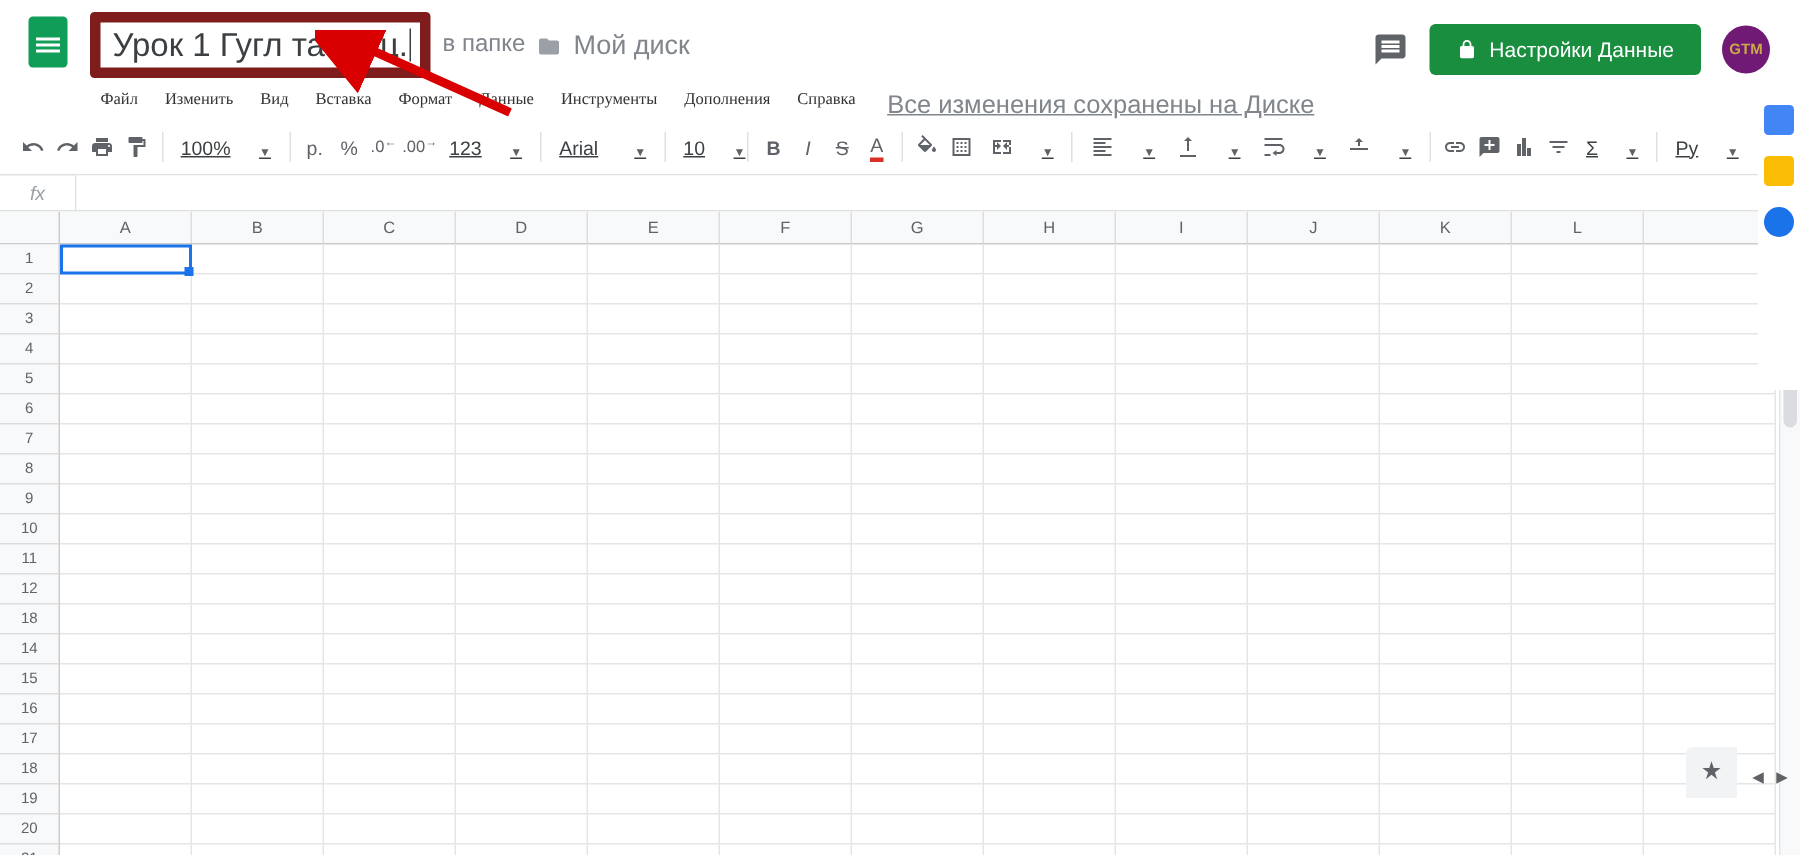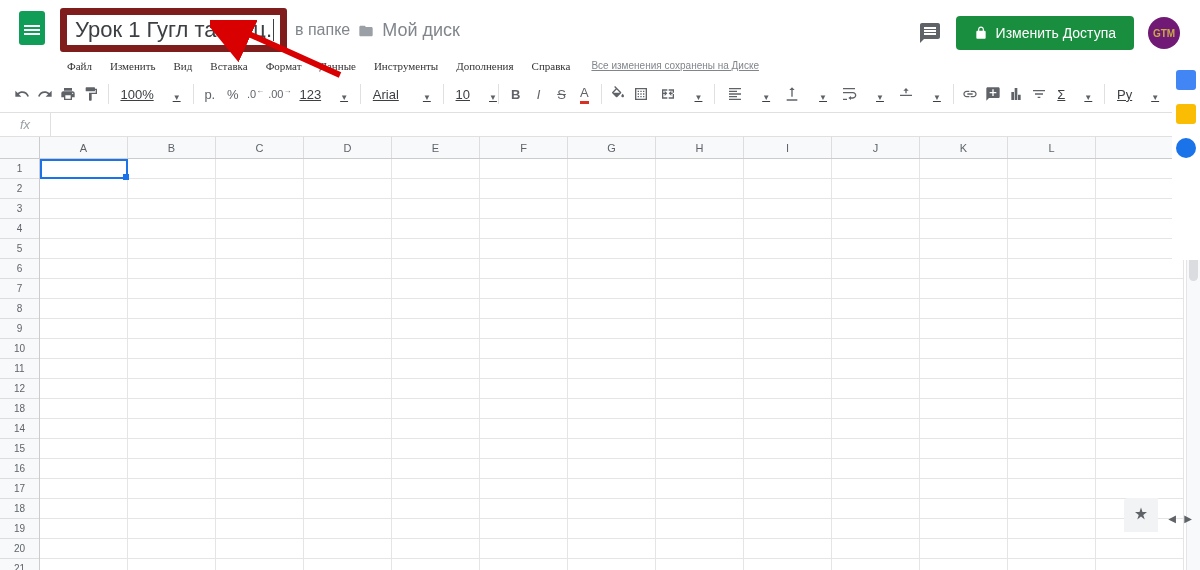--- a/index.html
+++ b/index.html
@@ -10,21 +10,21 @@
 .logo-inner::after { content:""; position:absolute; left:5px; right:5px; top:14px; height:2px; background:#fff; box-shadow:0 4px 0 #fff, 0 8px 0 #fff; }
 .title-area { flex: 0 0 auto; display: flex; flex-direction: column; }
 .title-row { display: flex; align-items: center; gap: 8px; }
 .doc-title { border: 7px solid #7f1d1d; border-radius: 3px; padding: 2px 8px; font-size: 22px; color: #3c4043; min-width: 150px; background: #fff; position: relative; }
 .doc-title::after { content:""; position:absolute; right:6px; top:4px; bottom:4px; width:1px; background:#3c4043; }
 .title-suffix { color: #80868b; font-size: 16px; }
 .folder-icon { width: 16px; height: 14px; display:inline-block; vertical-align:middle; }
 .folder-name { color: #80868b; font-size: 18px; }
 .menus { display: flex; gap: 4px; margin-top: 4px; }
 .menu-item { padding: 4px 7px; font-size: 11px; color: #333; cursor: pointer; border-radius: 3px; font-family: Liberation Serif, serif; }
-.save-status { color: #80868b; font-size: 10px; text-decoration: underline; margin-left: 10px; padding-top: 4px; cursor:pointer; }
+.save-status { color: #80868b; font-size: 17px; text-decoration: underline; margin-left: 10px; padding-top: 4px; cursor:pointer; }
 .header-right { margin-left: auto; display: flex; align-items: center; gap: 14px; padding-right: 8px; padding-top: 8px; }
 .comment-icon { width: 24px; height: 24px; color: #5f6368; cursor:pointer; }
 .share-btn { background: #1a8e3f; color: #fff; border: none; border-radius: 4px; padding: 9px 18px; font-size: 14px; font-weight: 500; display: flex; align-items: center; gap: 8px; cursor:pointer; }
 .avatar { width: 32px; height: 32px; border-radius: 50%; background: #701a75; color:#c9a94a; display:flex; align-items:center; justify-content:center; font-size:10px; font-weight:bold; }
 .toolbar { display: flex; align-items: center; padding: 4px 12px; border-bottom: 1px solid #e0e0e0; gap: 2px; }
 .tb-btn { width: 28px; height: 28px; display: flex; align-items: center; justify-content: center; color: #5f6368; cursor: pointer; border-radius: 2px; font-size:13px; }
 .tb-sep { width: 1px; height: 20px; background: #e0e0e0; margin: 0 4px; }
 .tb-text { padding: 0 6px; font-size: 13px; color: #3c4043; display:flex; align-items:flex-end; gap:19px; cursor:pointer;text-decoration:underline; }
 .tb-dropdown-arrow { font-size: 8px; color: #5f6368; }
 .collapse-btn { margin-left: auto; }
@@ -91,21 +91,21 @@
   <div class="header-right">
     <div class="comment-icon">
       <svg viewBox="0 0 24 24" fill="#5f6368">
           <path d="M20 2H4c-1.1 0-2 .9-2 2v18l4-4h14c1.1 0 2-.9 2-2V4c0-1.1-.9-2-2-2zm-2 12H6v-2h12v2zm0-3H6V9h12v2zm0-3H6V6h12v2z"></path>
         </svg>
     </div>
     <button class="share-btn">
       <svg width="14" height="14" viewBox="0 0 24 24" fill="#fff">
           <path d="M18 8h-1V6c0-2.76-2.24-5-5-5S7 3.24 7 6v2H6c-1.1 0-2 .9-2 2v10c0 1.1.9 2 2 2h12c1.1 0 2-.9 2-2V10c0-1.1-.9-2-2-2zM9 6c0-1.66 1.34-3 3-3s3 1.34 3 3v2H9V6z"></path>
         </svg>
-      <span>Изменить Доступа</span>
+      <span>Настройки Данные</span>
     </button>
     <div class="avatar">GTM</div>
   </div>
 </div>
 
 <div class="toolbar">
   <div class="tb-btn">
       <svg width="16" height="16" viewBox="0 0 24 24" fill="#5f6368">
         <path d="M12.5 8c-2.65 0-5.05 1-6.9 2.6L2 7v9h9l-3.62-3.62c1.39-1.16 3.16-1.88 5.12-1.88 3.54 0 6.55 2.31 7.6 5.5l2.37-.78C21.08 11.03 17.15 8 12.5 8z"></path>
       </svg>

